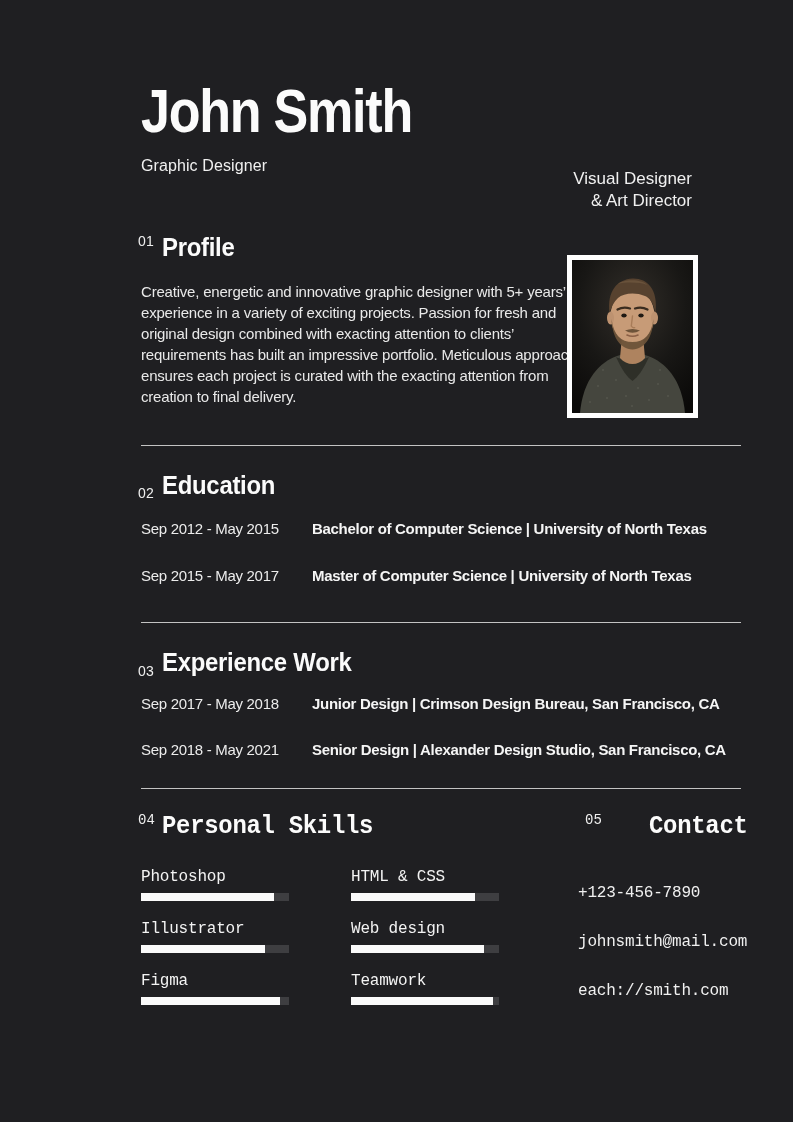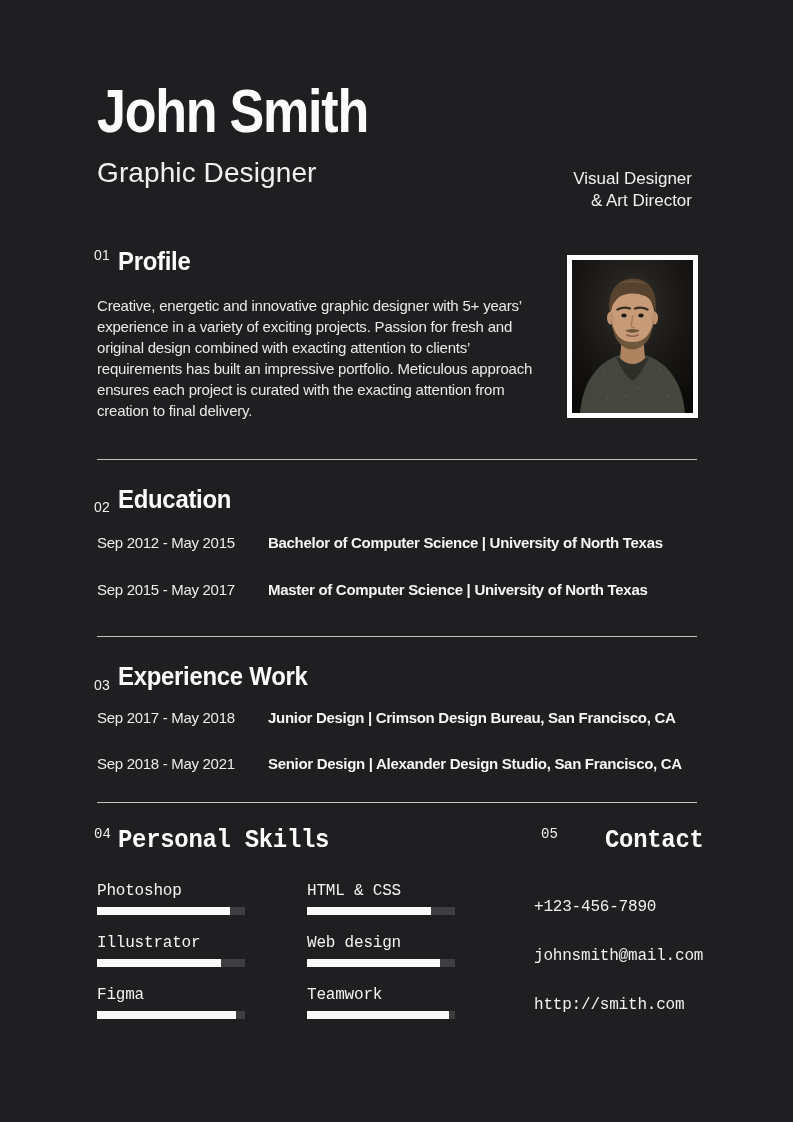--- a/index.html
+++ b/index.html
@@ -6,37 +6,38 @@
   html, body { background: #1f1f22; }
   .page {
     position: relative;
     width: 793px;
     height: 1122px;
     margin: 0 auto;
     background: #1f1f22;
     color: #f2f2f2;
     font-family: "Liberation Sans", sans-serif;
     overflow: hidden;
+    padding-left: 44px;
   }
   .content { padding: 80px 96px 0 97px; }
 
   
   .name {
     font-size: 62px;
     font-weight: 700;
     line-height: 1.0;
     letter-spacing: -1.5px;
     color: #fbfbfb;
     transform: scaleX(0.84);
     transform-origin: left center;
     white-space: nowrap;
   }
   .role {
     margin-top: 15px;
-    font-size: 28px;
+    font-size: 16px;
     font-weight: 400;
     color: #f0f0f0;
     letter-spacing: 0.1px;
   }
   .tagline {
     position: absolute;
     top: 168px;
     right: 101px;
     text-align: right;
     font-size: 17px;
@@ -232,21 +233,21 @@
       </div>
 
       <div class="bottom-right">
         <div class="sec-head">
           <span class="sec-num">05</span>
           <span class="sec-title">Contact</span>
         </div>
         <div class="contact-list">
           <div class="contact-item c1">+123-456-7890</div>
           <div class="contact-item c2">johnsmith@mail.com</div>
-          <div class="contact-item c3">http://smith.com</div>
+          <div class="contact-item c3">each://smith.com</div>
         </div>
       </div>
     </div>
   </div>
 
   <div class="tagline">
     <div>Visual Designer</div>
     <div>&amp; Art Director</div>
   </div>
 

